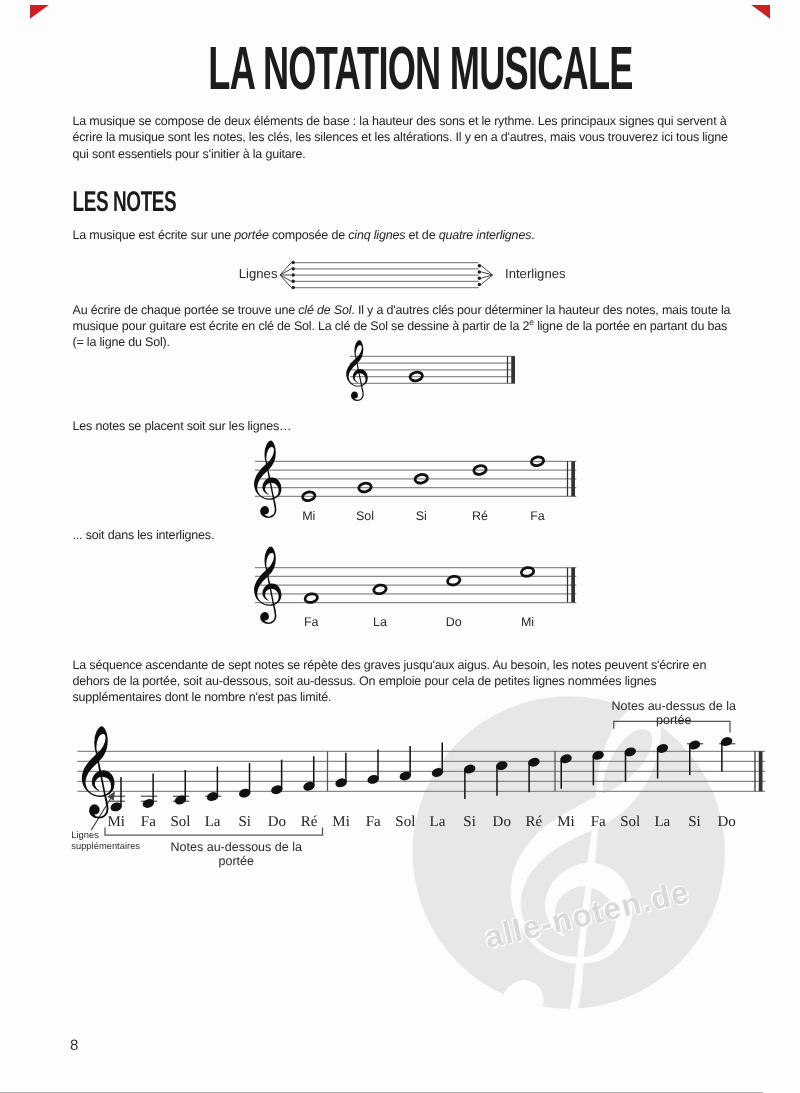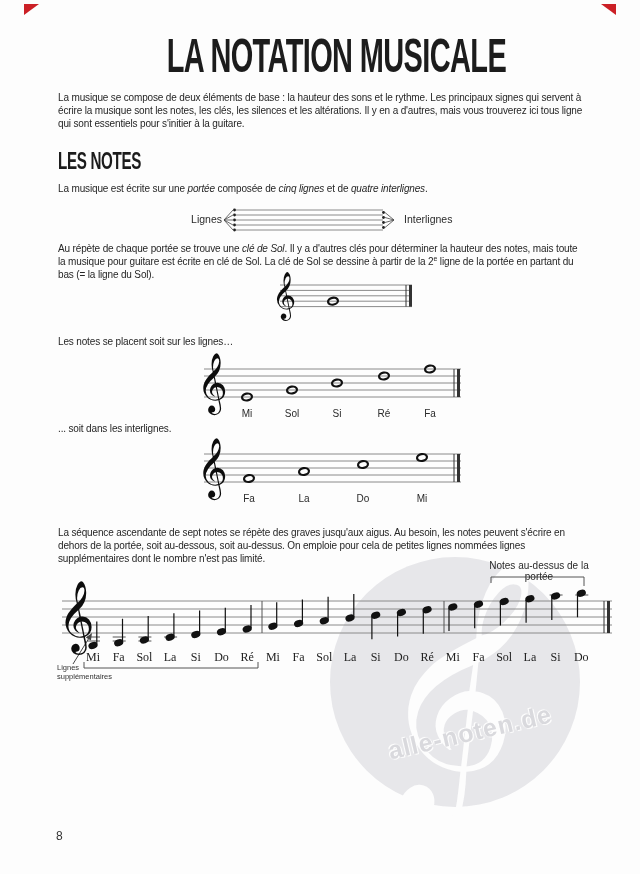--- a/index.html
+++ b/index.html
@@ -89,21 +89,21 @@
           <circle cx="203.5" cy="17.5" r="1.4" fill="#222"></circle>
           <line x1="214" y1="20" x2="205" y2="22.5" stroke="#444" stroke-width="0.8"></line>
           <circle cx="203.5" cy="22.5" r="1.4" fill="#222"></circle>
           <line x1="214" y1="20" x2="205" y2="27.5" stroke="#444" stroke-width="0.8"></line>
           <circle cx="203.5" cy="27.5" r="1.4" fill="#222"></circle>
         </svg>
       <span class="sidelab" style="right:228px;top:13px">Lignes</span>
       <span class="sidelab" style="left:224px;top:13px">Interlignes</span>
     </div>
 
-    <div class="abs para" style="top:242px"><span>Au répète de chaque portée se trouve une </span><i>clé de Sol</i><span>. Il y a d'autres clés pour déterminer la hauteur des notes, mais toute la musique pour guitare est écrite en clé de Sol. La clé de Sol se dessine à partir de la 2</span><sup>e</sup><span> ligne de la portée en partant du bas (= la ligne du Sol).</span></div>
+    <div class="abs para" style="top:242px"><span>Au écrire de chaque portée se trouve une </span><i>clé de Sol</i><span>. Il y a d'autres clés pour déterminer la hauteur des notes, mais toute la musique pour guitare est écrite en clé de Sol. La clé de Sol se dessine à partir de la 2</span><sup>e</sup><span> ligne de la portée en partant du bas (= la ligne du Sol).</span></div>
 
     <div class="fig" id="figB" style="left:270px;top:272px;width:150px;height:60px">
       <svg id="svgB" width="150" height="60">
           <line x1="10" x2="142" y1="13" y2="13" stroke="#8a8a8a" stroke-width="1"></line>
           <line x1="10" x2="142" y1="18.4" y2="18.4" stroke="#8a8a8a" stroke-width="1"></line>
           <line x1="10" x2="142" y1="23.8" y2="23.8" stroke="#8a8a8a" stroke-width="1"></line>
           <line x1="10" x2="142" y1="29.200000000000003" y2="29.200000000000003" stroke="#8a8a8a" stroke-width="1"></line>
           <line x1="10" x2="142" y1="34.6" y2="34.6" stroke="#8a8a8a" stroke-width="1"></line>
           <ellipse cx="63" cy="29.2" rx="5" ry="3.4" fill="none" stroke="#111111" stroke-width="2.2" transform="rotate(-12 63 29.2)"></ellipse>
           <line x1="136" x2="136" y1="13" y2="34.6" stroke="#333" stroke-width="1"></line>
@@ -222,20 +222,21 @@
           <line x1="535.3" x2="548.3" y1="35" y2="35" stroke="#555" stroke-width="1"></line>
           <ellipse cx="541.3" cy="33.25" rx="4.7" ry="3.4" fill="#111111" transform="rotate(-18 541.3 33.25)"></ellipse>
           <line x1="537.5" x2="537.5" y1="34.25" y2="57.25" stroke="#111111" stroke-width="1.2"></line>
           <polyline points="451,23 451,17 544,17 544,26" fill="none" stroke="#555" stroke-width="1"></polyline>
           <polyline points="44,102 44,108 218,108 218,102" fill="none" stroke="#555" stroke-width="1"></polyline>
           <line x1="33" y1="104" x2="48.4" y2="79" stroke="#444" stroke-width="1"></line>
           <polygon points="52,73 50.9,80.6 45.8,77.4" fill="#444"></polygon>
         </svg>
       <span class="clef" style="left:18px;top:25px;font-size:62px">𝄞</span>
       <span class="bracklab" style="left:436px;top:0;width:126px">Notes au-dessus de la portée</span>
+      <span class="bracklab" style="left:83px;top:113px;width:132px">Notes au-dessous de la portée</span>
       <span class="smalllab" style="left:17px;top:104px">Lignes</span>
       <span class="smalllab" style="left:17px;top:113px">supplémentaires</span>
     <span class="serlab" style="left: 53px; top: 90px;">Mi</span>
         <span class="serlab" style="left: 78.7px; top: 90px;">Fa</span>
         <span class="serlab" style="left: 104.4px; top: 90px;">Sol</span>
         <span class="serlab" style="left: 130.1px; top: 90px;">La</span>
         <span class="serlab" style="left: 155.8px; top: 90px;">Si</span>
         <span class="serlab" style="left: 181.5px; top: 90px;">Do</span>
         <span class="serlab" style="left: 207.2px; top: 90px;">Ré</span>
         <span class="serlab" style="left: 232.9px; top: 90px;">Mi</span>

